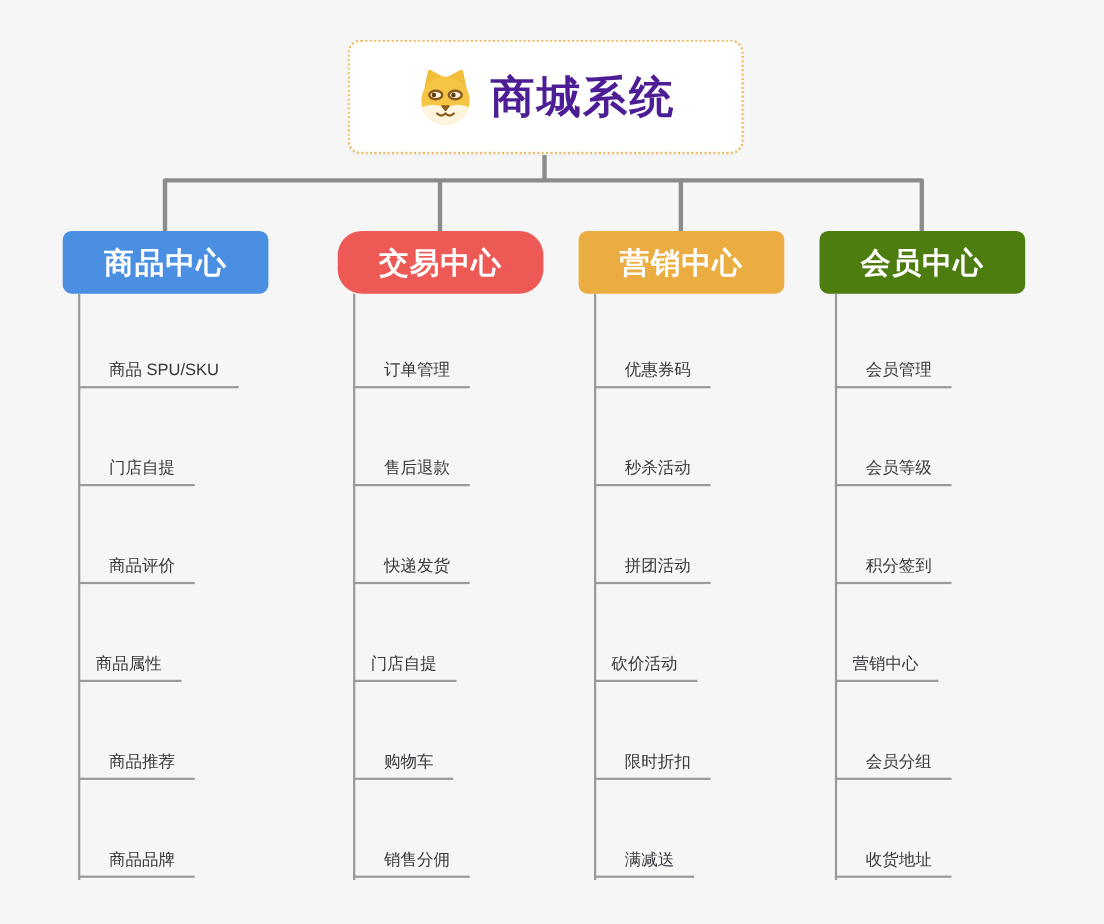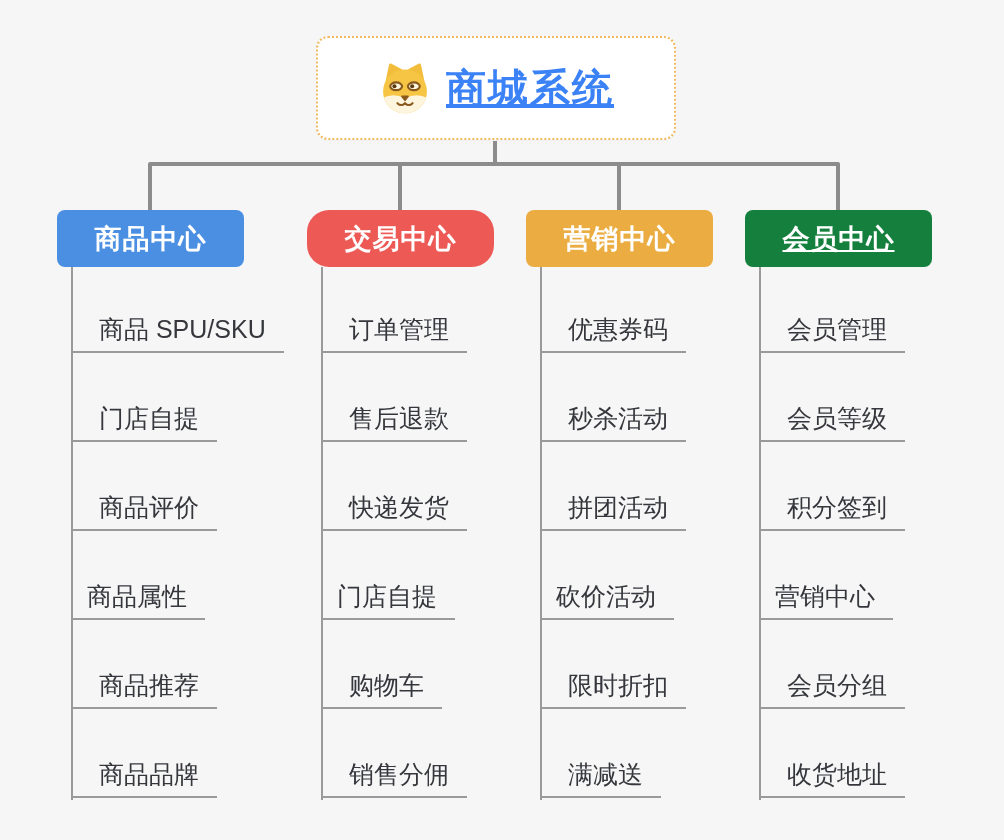--- a/index.html
+++ b/index.html
@@ -35,21 +35,21 @@
   
   .spine { position:absolute; top:267px; width:2px; height:533px; background:#9a9a9a; }
   .sp0 { left:71px; } .sp1 { left:321px; } .sp2 { left:540px; } .sp3 { left:759px; }
 
   
   .row {
     position:absolute; height:44px;
     border-bottom:2px solid #9a9a9a;
     display:flex; align-items:flex-end;
     padding:0 18px 5px 28px;
-    font-size:25px; color:#35373c; white-space:nowrap; cursor:default;
+    font-size:15px; color:#35373c; white-space:nowrap; cursor:default;
   }
   .rx0 { left:71px; } .rx1 { left:321px; } .rx2 { left:540px; } .rx3 { left:759px; }
   .ry0 { top:309px; } .ry1 { top:398px; } .ry2 { top:487px; }
   .ry3 { top:576px;padding-left:16px; } .ry4 { top:665px; } .ry5 { top:754px; }
 </style>
 </head>
 <body>
 
 <div class="stage">
 
@@ -71,21 +71,21 @@
       <g clip-path="url(#headclip)">
         <path d="M2 46 Q16 36 32 44 Q48 36 62 46 L62 64 L2 64 Z" fill="#fdf5dd"></path>
       </g>
       <ellipse cx="21.5" cy="30" rx="7" ry="4.6" fill="#fdf5dd" stroke="#8a5a1c" stroke-width="2.6"></ellipse>
       <ellipse cx="42.5" cy="30" rx="7" ry="4.6" fill="#fdf5dd" stroke="#8a5a1c" stroke-width="2.6"></ellipse>
       <circle cx="19.5" cy="30" r="2.4" fill="#5c3a10"></circle>
       <circle cx="40.5" cy="30" r="2.4" fill="#5c3a10"></circle>
       <path d="M28.5 42 h7 l-3.5 4.5 Z" fill="#8a5a1c" stroke="#8a5a1c" stroke-width="2" stroke-linejoin="round"></path>
       <path d="M23 50 q4.5 4.5 9 0 q4.5 4.5 9 0" fill="none" stroke="#8a5a1c" stroke-width="2.4" stroke-linecap="round"></path>
     </svg>
-    <span class="root-title" style="color: #3b82f6; text-decoration: underline;">商城系统</span>
+    <span class="root-title" style="color: #4c1d95;">商城系统</span>
   </div>
 
   <div class="bnode col0" style="background-color: rgb(74, 143, 226);">商品中心</div>
   <div class="spine sp0" style="background-color: rgb(154, 154, 154);"></div>
   <div class="row rx0 ry0">商品 SPU/SKU</div>
   <div class="row rx0 ry1">门店自提</div>
   <div class="row rx0 ry2">商品评价</div>
   <div class="row rx0 ry3">商品属性</div>
   <div class="row rx0 ry4">商品推荐</div>
   <div class="row rx0 ry5">商品品牌</div>
@@ -101,21 +101,21 @@
 
   <div class="bnode col2" style="background-color: rgb(235, 173, 65);">营销中心</div>
   <div class="spine sp2" style="background-color: rgb(154, 154, 154);"></div>
   <div class="row rx2 ry0">优惠券码</div>
   <div class="row rx2 ry1">秒杀活动</div>
   <div class="row rx2 ry2">拼团活动</div>
   <div class="row rx2 ry3">砍价活动</div>
   <div class="row rx2 ry4">限时折扣</div>
   <div class="row rx2 ry5">满减送</div>
 
-  <div class="bnode col3" style="background-color: #15803d; text-decoration: underline;">会员中心</div>
+  <div class="bnode col3" style="background-color: #4d7c0f;">会员中心</div>
   <div class="spine sp3" style="background-color: rgb(154, 154, 154);"></div>
   <div class="row rx3 ry0">会员管理</div>
   <div class="row rx3 ry1">会员等级</div>
   <div class="row rx3 ry2">积分签到</div>
   <div class="row rx3 ry3">营销中心</div>
   <div class="row rx3 ry4">会员分组</div>
   <div class="row rx3 ry5">收货地址</div>
 
 </div>
 

